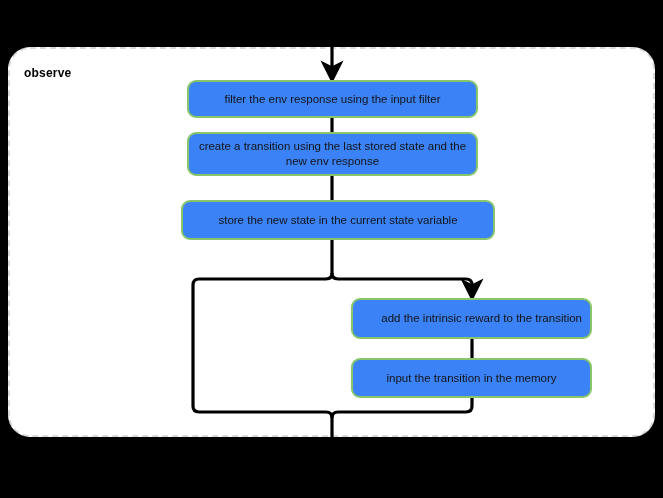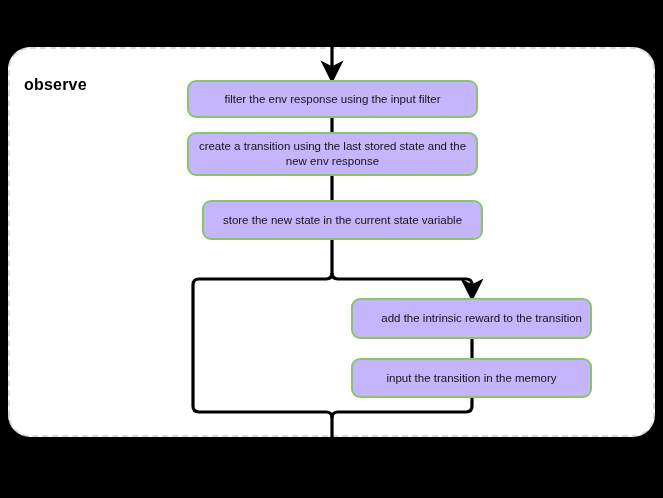--- a/index.html
+++ b/index.html
@@ -32,33 +32,33 @@
     height: 390px;
     box-sizing: border-box;
     background: #ffffff;
     border: 2px dashed #d9d9d9;
     border-radius: 22px;
   }
 
   .group-title {
     position: absolute;
     left: 24px;
-    top: 76px;
-    font-size: 16px;
+    top: 66px;
+    font-size: 12px;
     font-weight: bold;
     color: #000000;
     letter-spacing: 0.2px;
     white-space: nowrap;
   }
 
   
   .node {
     position: absolute;
     box-sizing: border-box;
-    background: #c4b5fd;
+    background: #3b82f6;
     border: 2.5px solid #88c56b;
     border-radius: 9px;
     display: flex;
     align-items: center;
     justify-content: center;
     text-align: center;
     font-size: 11.5px;
     line-height: 1.28;
     color: #141414;
     padding: 2px 8px;
@@ -118,21 +118,21 @@
   <div class="group-title">observe</div>
 
   <div class="node" style="left:187px; top:80px; width:291px; height:38px;">
     <span>filter the env response using the input filter</span>
   </div>
 
   <div class="node" style="left:187px; top:132px; width:291px; height:44px;text-align:center;">
     <span>create a transition using the last stored state and the new env response</span>
   </div>
 
-  <div class="node" style="left:202px; top:200px; width:281px; height:40px;">
+  <div class="node" style="left:181px; top:200px; width:314px; height:40px;">
     <span>store the new state in the current state variable</span>
   </div>
 
   <div class="node" style="left:351px; top:298px; width:241px; height:41px;justify-content:flex-end;">
     <span>add the intrinsic reward to the transition</span>
   </div>
 
   <div class="node" style="left:351px; top:358px; width:241px; height:40px;">
     <span>input the transition in the memory</span>
   </div>

